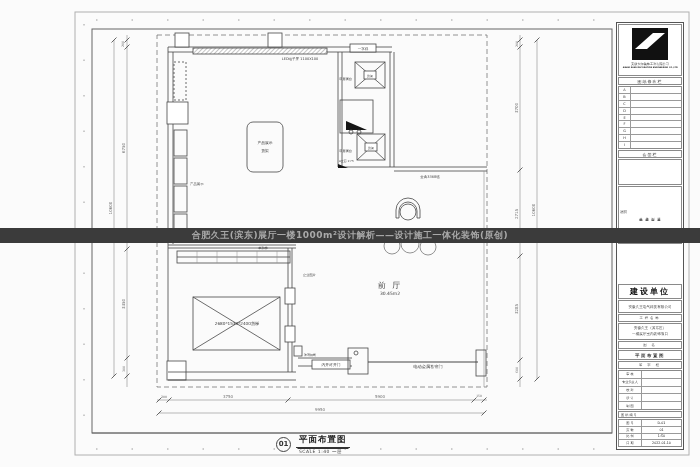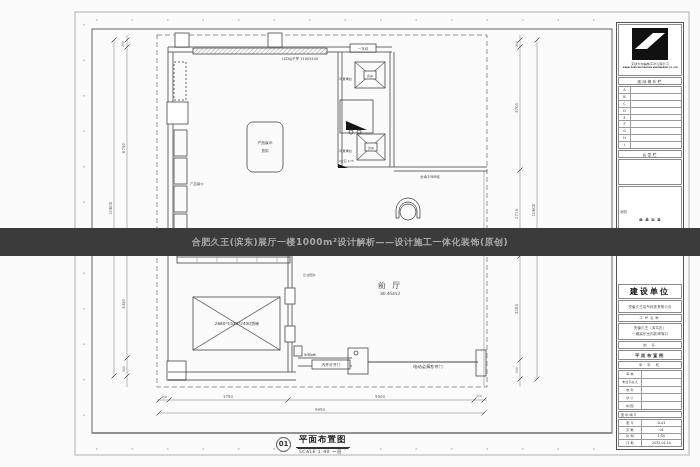--- a/index.html
+++ b/index.html
@@ -1,21 +1,21 @@
 <!DOCTYPE html>
 <html><head>
 <meta charset="utf-8">
 <style>
   html,body{margin:0;padding:0;}
   body{width:700px;height:467px;position:relative;background:#fbfbfb;overflow:hidden;
        font-family:"DejaVu Sans","Liberation Sans",sans-serif;color:#3c3c3c;}
   svg text{font-family:"DejaVu Sans","Liberation Sans",sans-serif;}
   .plan-svg{position:absolute;left:0;top:0;}
   
-  .watermark{position:absolute;left:0;top:228px;width:700px;height:28px;background:#3b3b3b;
+  .watermark{position:absolute;left:0;top:228px;width:700px;height:15px;background:#3b3b3b;
     display:flex;align-items:center;justify-content:center;z-index:30;}
   .watermark span{font-size:9px;font-weight:bold;color:#a9a9a9;letter-spacing:.5px;white-space:nowrap;}
   
   .sheetmark{position:absolute;left:276px;top:434px;display:flex;align-items:center;z-index:5;}
   .sm-circle{width:13px;height:13px;border:1px solid #444;border-radius:50%;font-size:7px;
     display:flex;align-items:center;justify-content:center;color:#333;font-weight:bold;}
   .sm-text{margin-left:5px;}
   .sm-name{font-size:8.5px;font-weight:bold;color:#222;border-bottom:1px solid #333;
     box-shadow:0 2.5px 0 -1.5px #333;padding:0 3px 1px 3px;letter-spacing:1px;}
   .sm-scale{font-size:4.5px;color:#444;padding:1px 3px 0 3px;letter-spacing:.5px;}

